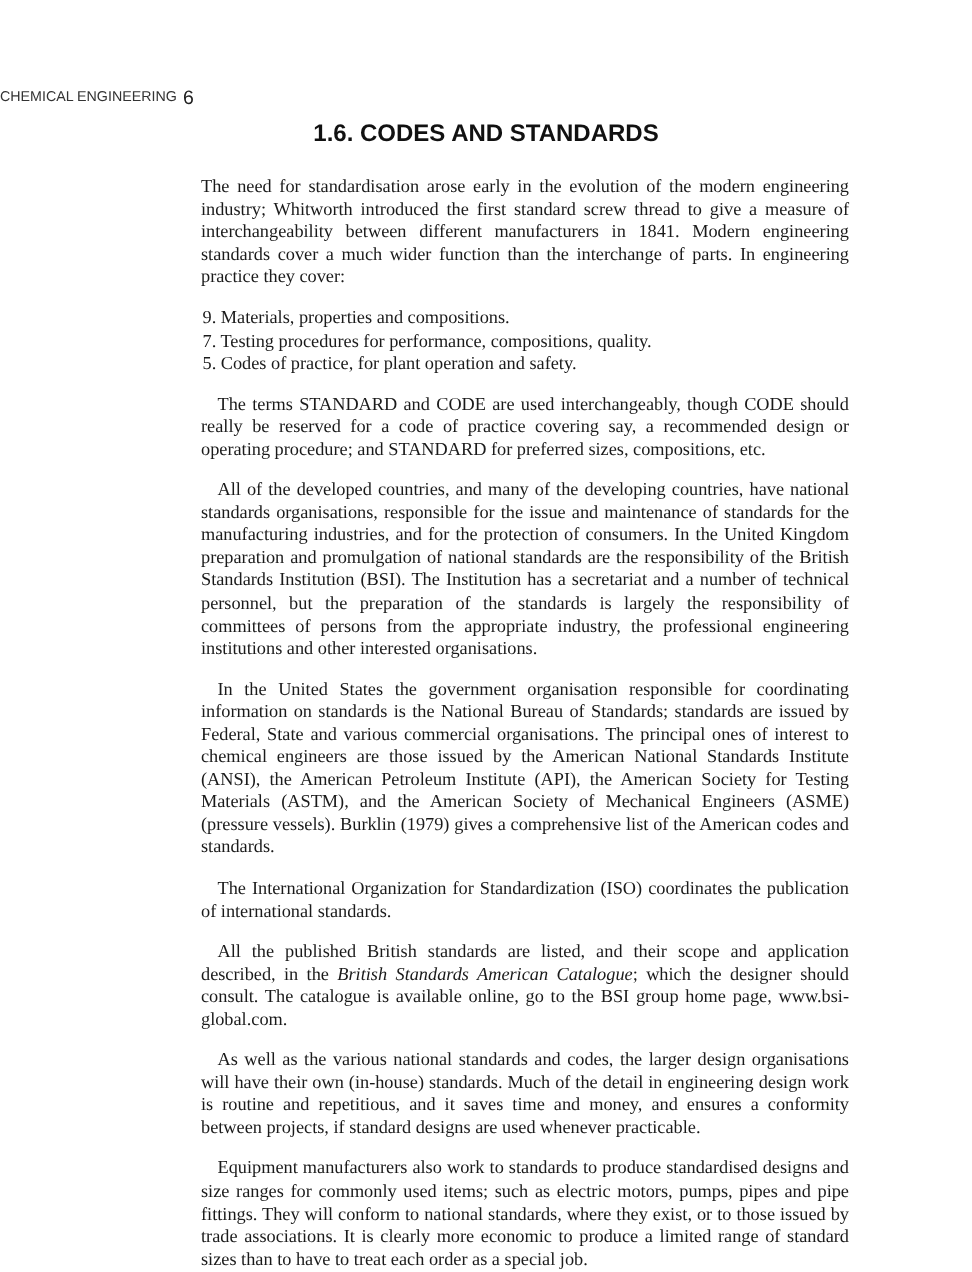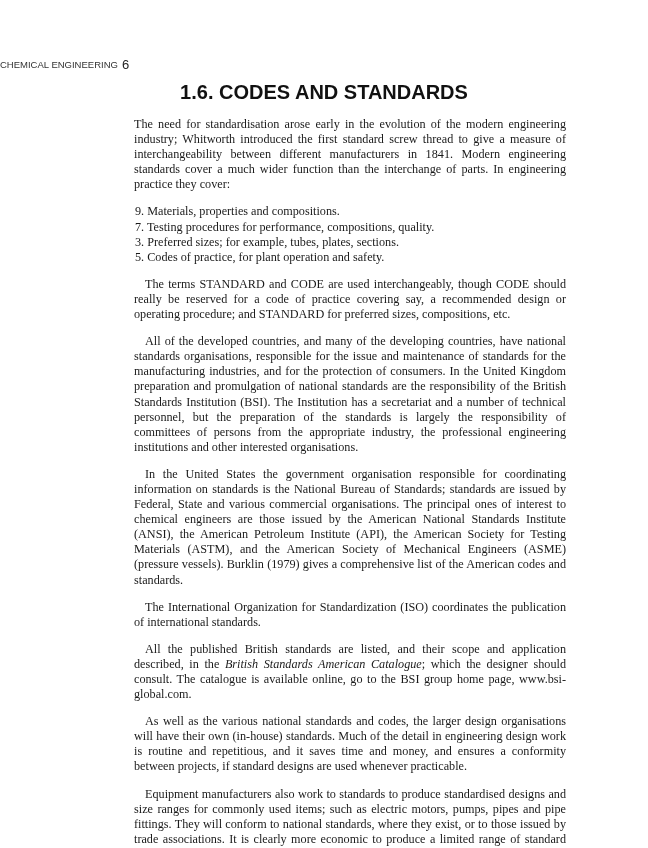--- a/index.html
+++ b/index.html
@@ -33,21 +33,21 @@
       color: #333;
     }
     .section-title {
       position: absolute;
       left: 0;
       right: 0;
       top: 81px;
       text-align: center;
       font-family: "Liberation Sans", sans-serif;
       font-weight: bold;
-      font-size: 20px;
+      font-size: 16px;
       color: #111;
     }
     .content {
       position: absolute;
       left: 122px;
       top: 105px;
       width: 456px;
       font-family: "Liberation Serif", serif;
       font-size: 12.2px;
       line-height: 15.1px;
@@ -80,21 +80,20 @@
 <div class="page-number">6</div>
 <div class="running-head">CHEMICAL ENGINEERING</div>
 <div class="section-title">1.6. CODES AND STANDARDS</div>
 
 <div class="content">
   <p>The need for standardisation arose early in the evolution of the modern engineering industry; Whitworth introduced the first standard screw thread to give a measure of interchangeability between different manufacturers in 1841. Modern engineering standards cover a much wider function than the interchange of parts. In engineering practice they cover:</p>
 
   <ol>
     <li>9. Materials, properties and compositions.</li>
     <li>7. Testing procedures for performance, compositions, quality.</li>
-    <li>3. Preferred sizes; for example, tubes, plates, sections.</li>
     <li>5. Codes of practice, for plant operation and safety.</li>
   </ol>
 
   <p class="indent">The terms STANDARD and CODE are used interchangeably, though CODE should really be reserved for a code of practice covering say, a recommended design or operating procedure; and STANDARD for preferred sizes, compositions, etc.</p>
   <p class="indent">All of the developed countries, and many of the developing countries, have national standards organisations, responsible for the issue and maintenance of standards for the manufacturing industries, and for the protection of consumers. In the United Kingdom preparation and promulgation of national standards are the responsibility of the British Standards Institution (BSI). The Institution has a secretariat and a number of technical personnel, but the preparation of the standards is largely the responsibility of committees of persons from the appropriate industry, the professional engineering institutions and other interested organisations.</p>
   <p class="indent">In the United States the government organisation responsible for coordinating information on standards is the National Bureau of Standards; standards are issued by Federal, State and various commercial organisations. The principal ones of interest to chemical engineers are those issued by the American National Standards Institute (ANSI), the American Petroleum Institute (API), the American Society for Testing Materials (ASTM), and the American Society of Mechanical Engineers (ASME) (pressure vessels). Burklin (1979) gives a comprehensive list of the American codes and standards.</p>
   <p class="indent">The International Organization for Standardization (ISO) coordinates the publication of international standards.</p>
   <p class="indent"><span>All the published British standards are listed, and their scope and application described, in the </span><em>British Standards American Catalogue</em><span>; which the designer should consult. The catalogue is available online, go to the BSI group home page, www.bsi-global.com.</span></p>
   <p class="indent">As well as the various national standards and codes, the larger design organisations will have their own (in-house) standards. Much of the detail in engineering design work is routine and repetitious, and it saves time and money, and ensures a conformity between projects, if standard designs are used whenever practicable.</p>
   <p class="indent">Equipment manufacturers also work to standards to produce standardised designs and size ranges for commonly used items; such as electric motors, pumps, pipes and pipe fittings. They will conform to national standards, where they exist, or to those issued by trade associations. It is clearly more economic to produce a limited range of standard sizes than to have to treat each order as a special job.</p>

